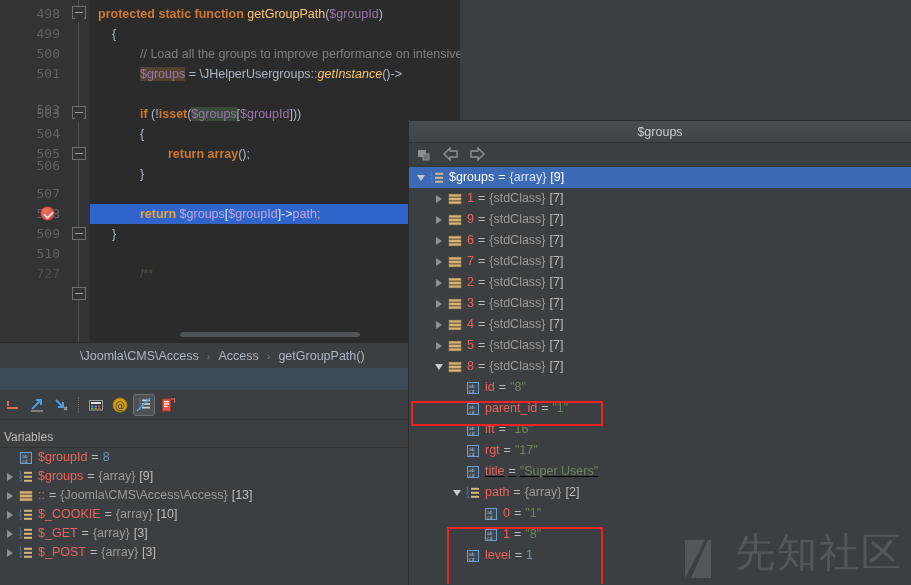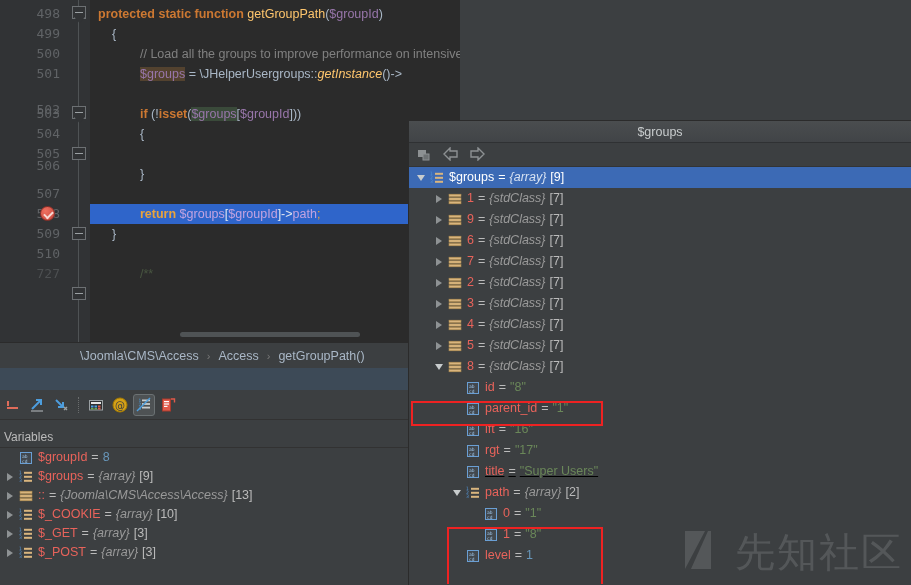--- a/index.html
+++ b/index.html
@@ -129,21 +129,21 @@
   }
   .tri-d{
     width:0;height:0;border-top:6px solid #c8cccd;
     border-left:4px solid transparent;border-right:4px solid transparent;
   }
 
   
   .ico{ flex:0 0 16px; width:16px; height:16px; margin-right:4px; position:relative; }
   .vname{ color:#e8635b; }
   .veq{ color:#bbbbbb; margin:0 4px; }
-  .vtype{ color:#9a9a9a;font-style:italic; }
+  .vtype{ color:#9a9a9a; }
   .vcount{ color:#bbbbbb; margin-left:4px; }
   .vstr{ color:#6a8759; }
   .vnum{ color:#6897bb; }
 
   
   .popup{
     position:absolute; left:408px; top:120px; width:503px; height:465px;
     background:#3c3f41; border-left:1px solid #2b2b2b; border-top:1px solid #2b2b2b;
     overflow:hidden;
   }
@@ -168,21 +168,21 @@
   .prow.sel .vtype{ color:#d7e2f2; }
   .prow.sel .vcount{ color:#ffffff; }
 
   
   .redbox{
     position:absolute; border:2px solid #ee2222; pointer-events:none;
   }
 
   
   .wm{
-    position:absolute; right:8px; bottom:4px; display:flex; align-items:flex-start;
+    position:absolute; right:8px; bottom:4px; display:flex; align-items:flex-end;
     gap:8px; opacity:0.30; pointer-events:none;
   }
   .wm-logo{
     width:46px; height:46px; position:relative;
   }
   .wm-txt{
     color:#8d9193; font-size:40px; letter-spacing:2px;
     font-family:"DejaVu Sans", sans-serif;
   }
 
@@ -237,20 +237,21 @@
       <div class="codeline" style="top:44px; padding-left:50px"><span class="cmt">// Load all the groups to improve performance on intensive groups checks</span></div>
 
       <div class="codeline" style="top:64px; padding-left:50px"><span class="var wr-brown">$groups</span><span class="plain"> = \JHelperUsergroups::</span><span class="fn" style="font-style:italic">getInstance</span><span class="plain">()-&gt;</span></div>
 
       <div class="codeline" style="top:84px"></div>
 
       <div class="codeline" style="top:104px; padding-left:50px"><span class="kw">if</span><span class="plain"> (!</span><span class="kw">isset</span><span class="plain">(</span><span class="var wr-green">$groups</span><span class="plain">[</span><span class="var">$groupId</span><span class="plain">]))</span></div>
 
       <div class="codeline" style="top:124px; padding-left:50px"><span class="plain">{</span></div>
 
+      <div class="codeline" style="top:144px; padding-left:78px"><span class="kw">return</span><span class="plain"> </span><span class="kw">array</span><span class="plain">();</span></div>
 
       <div class="codeline" style="top:164px; padding-left:50px"><span class="plain">}</span></div>
 
       <div class="codeline" style="top:184px"></div>
 
       <div class="codeline hl-line" style="top:204px; padding-left:50px"><span class="kw" style="color:#e8a33d">return</span><span class="plain"> </span><span class="var" style="color:#c2a3e0">$groups</span><span class="plain" style="color:#dfe6f0">[</span><span class="var" style="color:#c2a3e0">$groupId</span><span class="plain" style="color:#dfe6f0">]-&gt;</span><span class="var" style="color:#c2a3e0">path</span><span style="color:#e8a33d">;</span></div>
 
       <div class="codeline" style="top:224px; padding-left:22px"><span class="plain">}</span></div>
 
       <div class="codeline" style="top:244px"></div>

